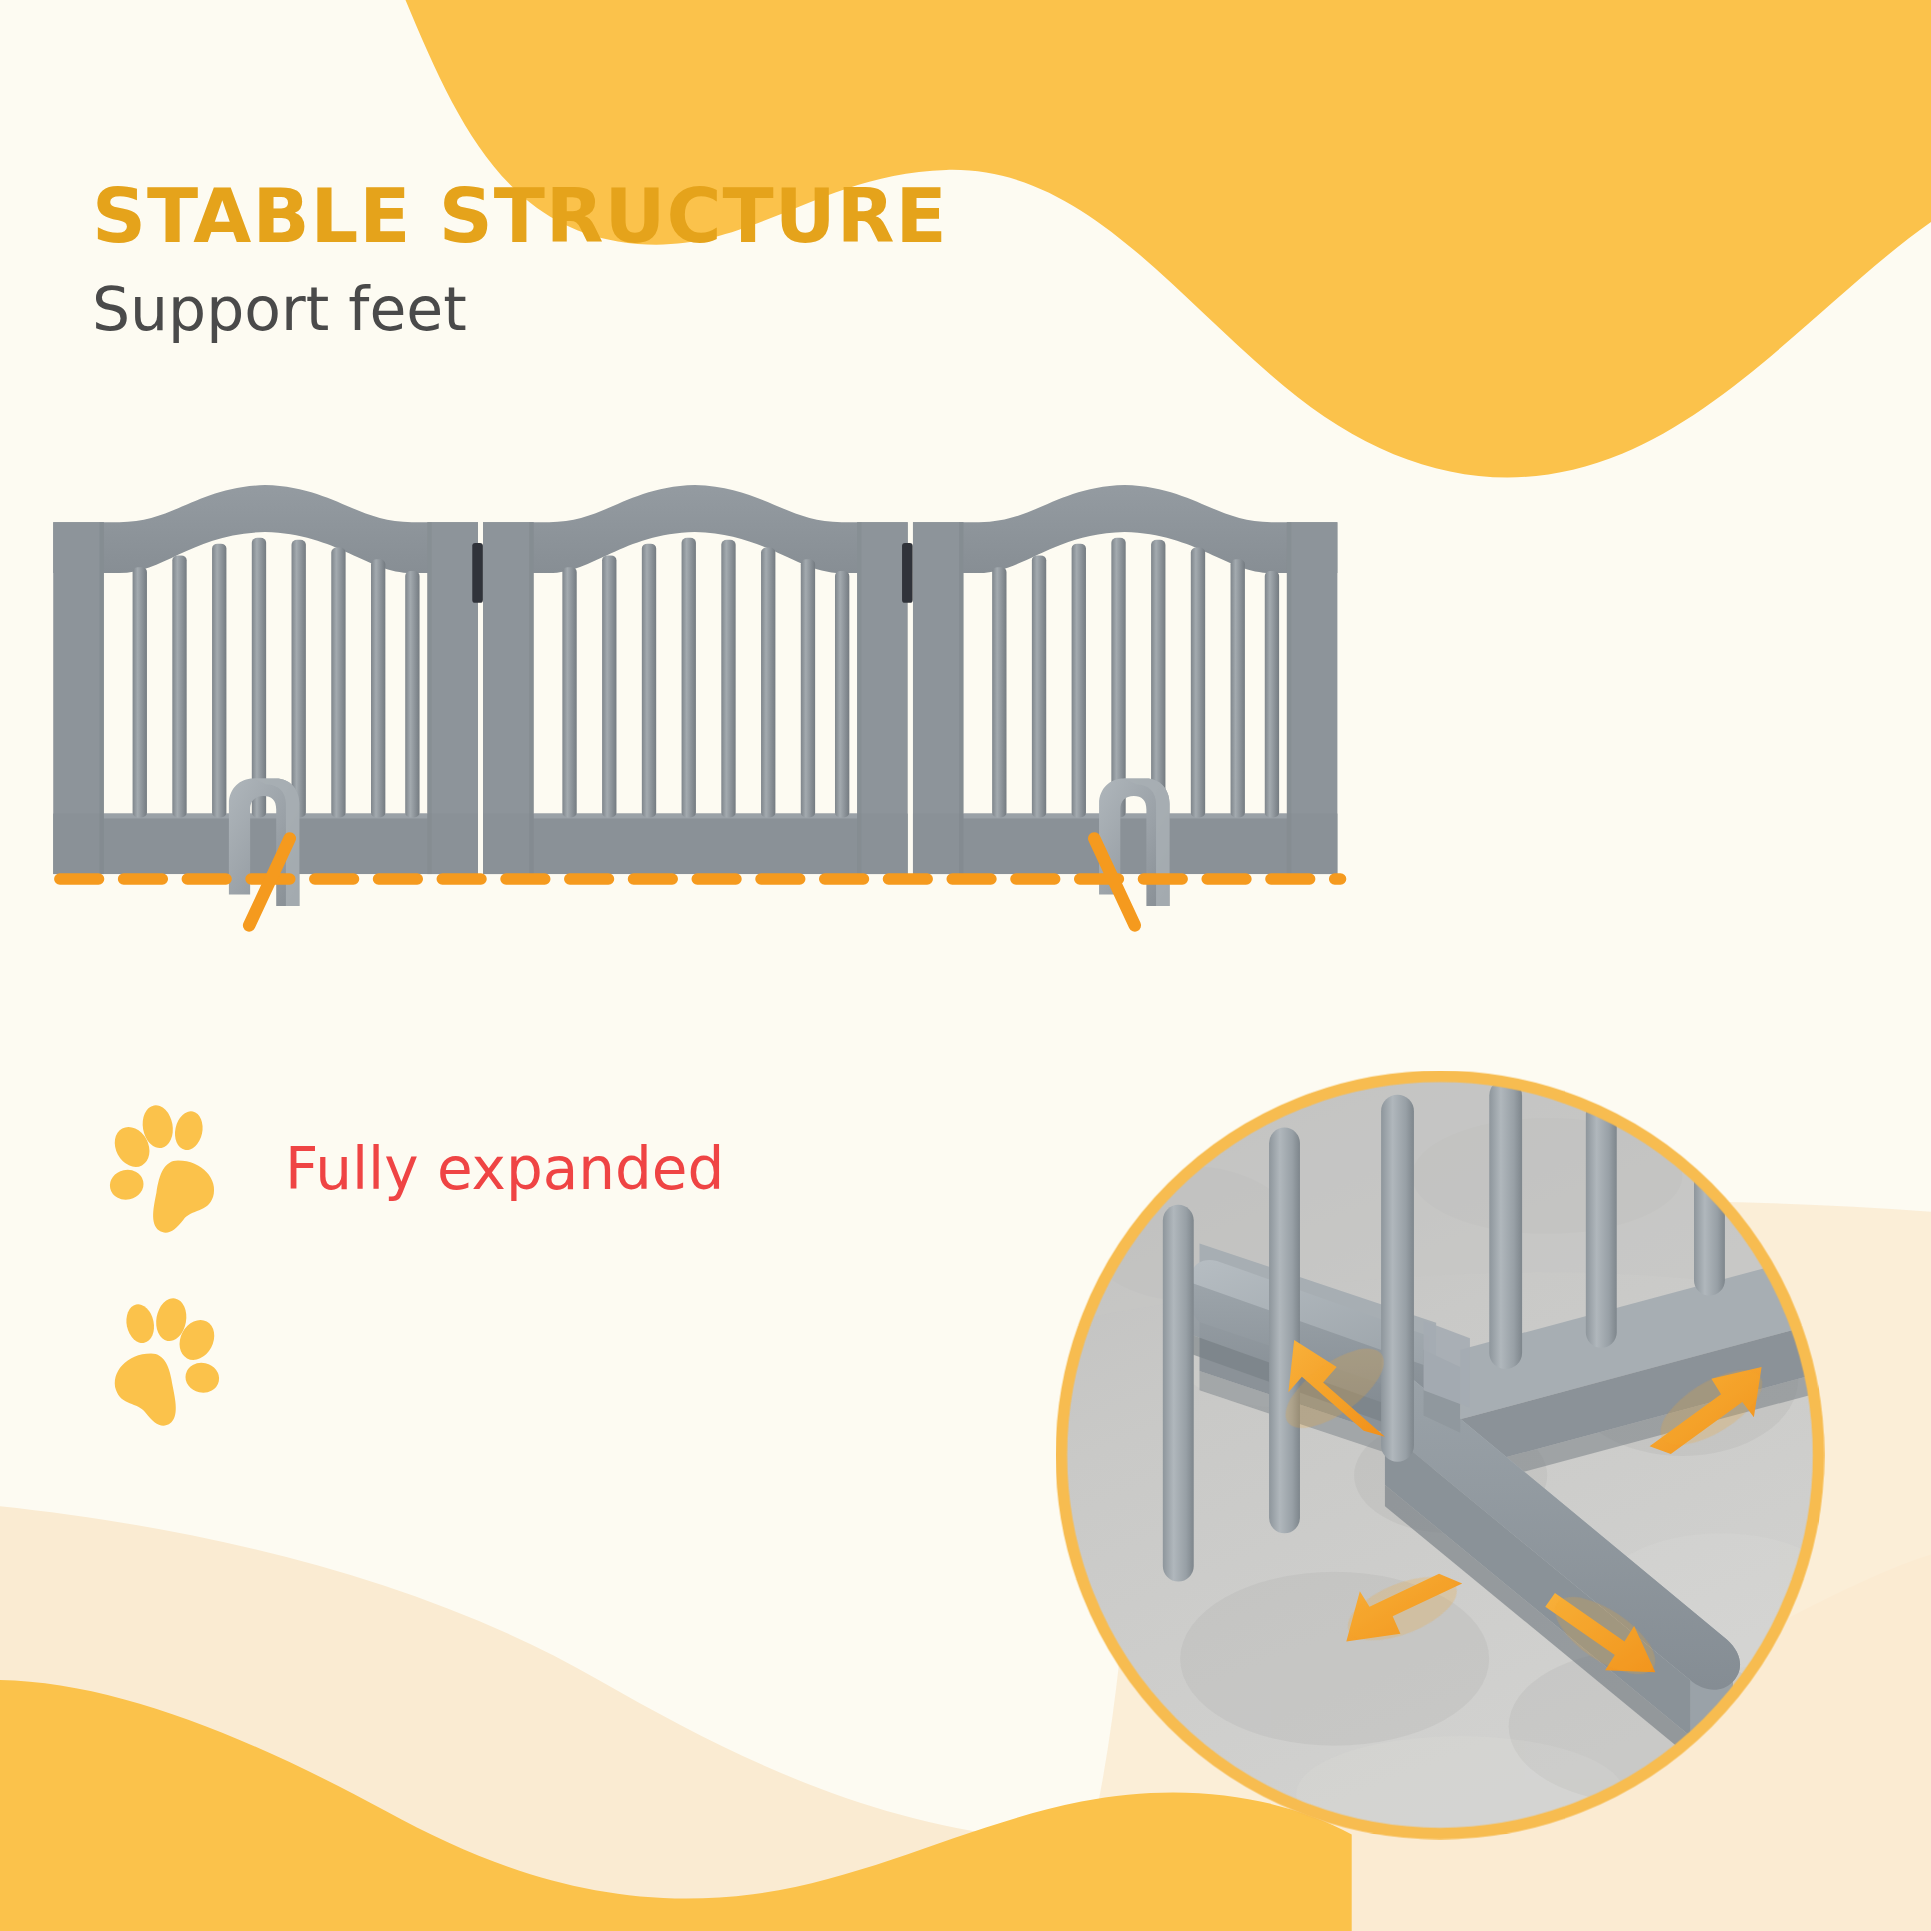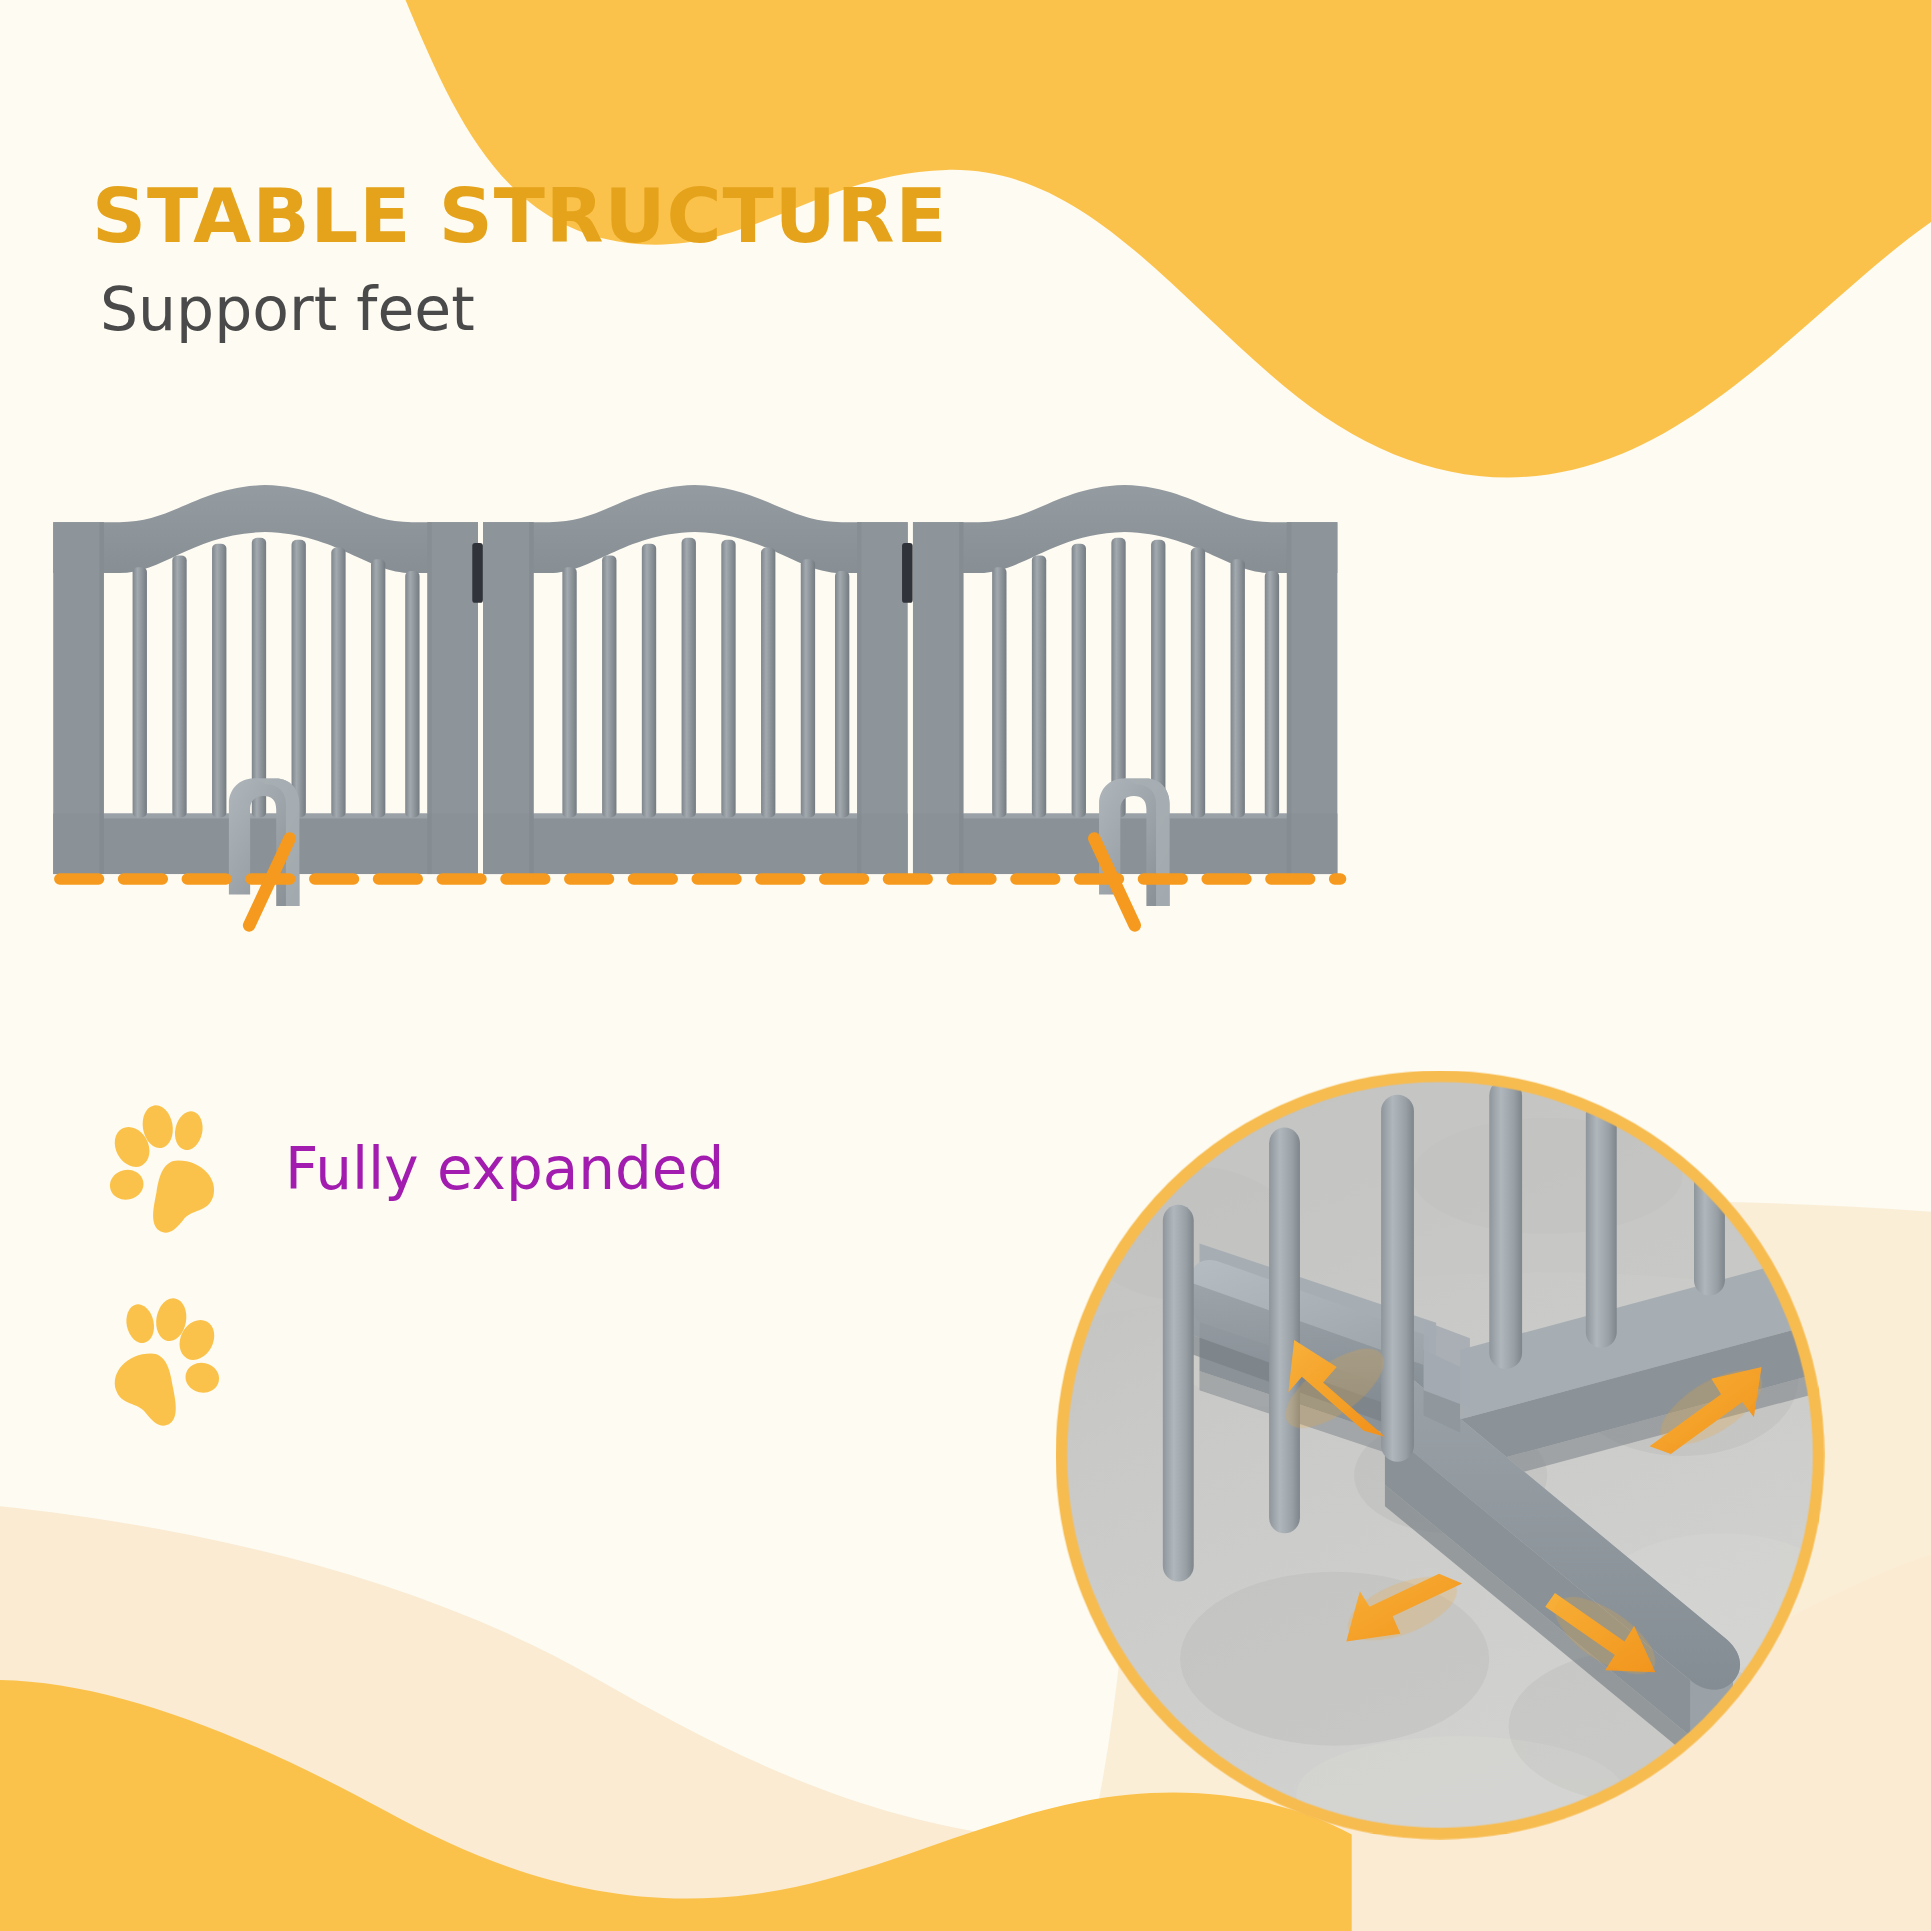--- a/index.html
+++ b/index.html
@@ -25,37 +25,37 @@
     color:#E5A31B;
     line-height:1.0;
     margin:0;
     white-space:nowrap;
   }
   .subtitle{
     font-family:"DejaVu Sans", sans-serif;
     font-weight:normal;
     font-size:60px;
     color:#4A4A4A;
-    margin:25px 0 0 8px;
+    margin:25px 0 0 0;
     line-height:1.0;
     white-space:nowrap;
   }
 
   
   .gate-wrap{position:absolute;left:0px;top:425px;width:1468px;height:599px;}
   .gate-svg{width:1468px;height:599px;display:block;}
 
   
   .bullets{position:absolute;left:97px;top:1072px;width:792px;}
   .bullet{display:flex;align-items:center;height:193px;}
   .paw{width:135px;height:135px;flex:0 0 135px;}
   .bullet-label{
     font-family:"DejaVu Sans", sans-serif;
     font-size:58px;
-    color:#a21caf;
+    color:#ef4444;
     margin-left:53px;
     white-space:nowrap;
   }
 
   
   .detail{
     position:absolute;
     left:1045px;top:1060px;
     width:790px;height:790px;
   }

